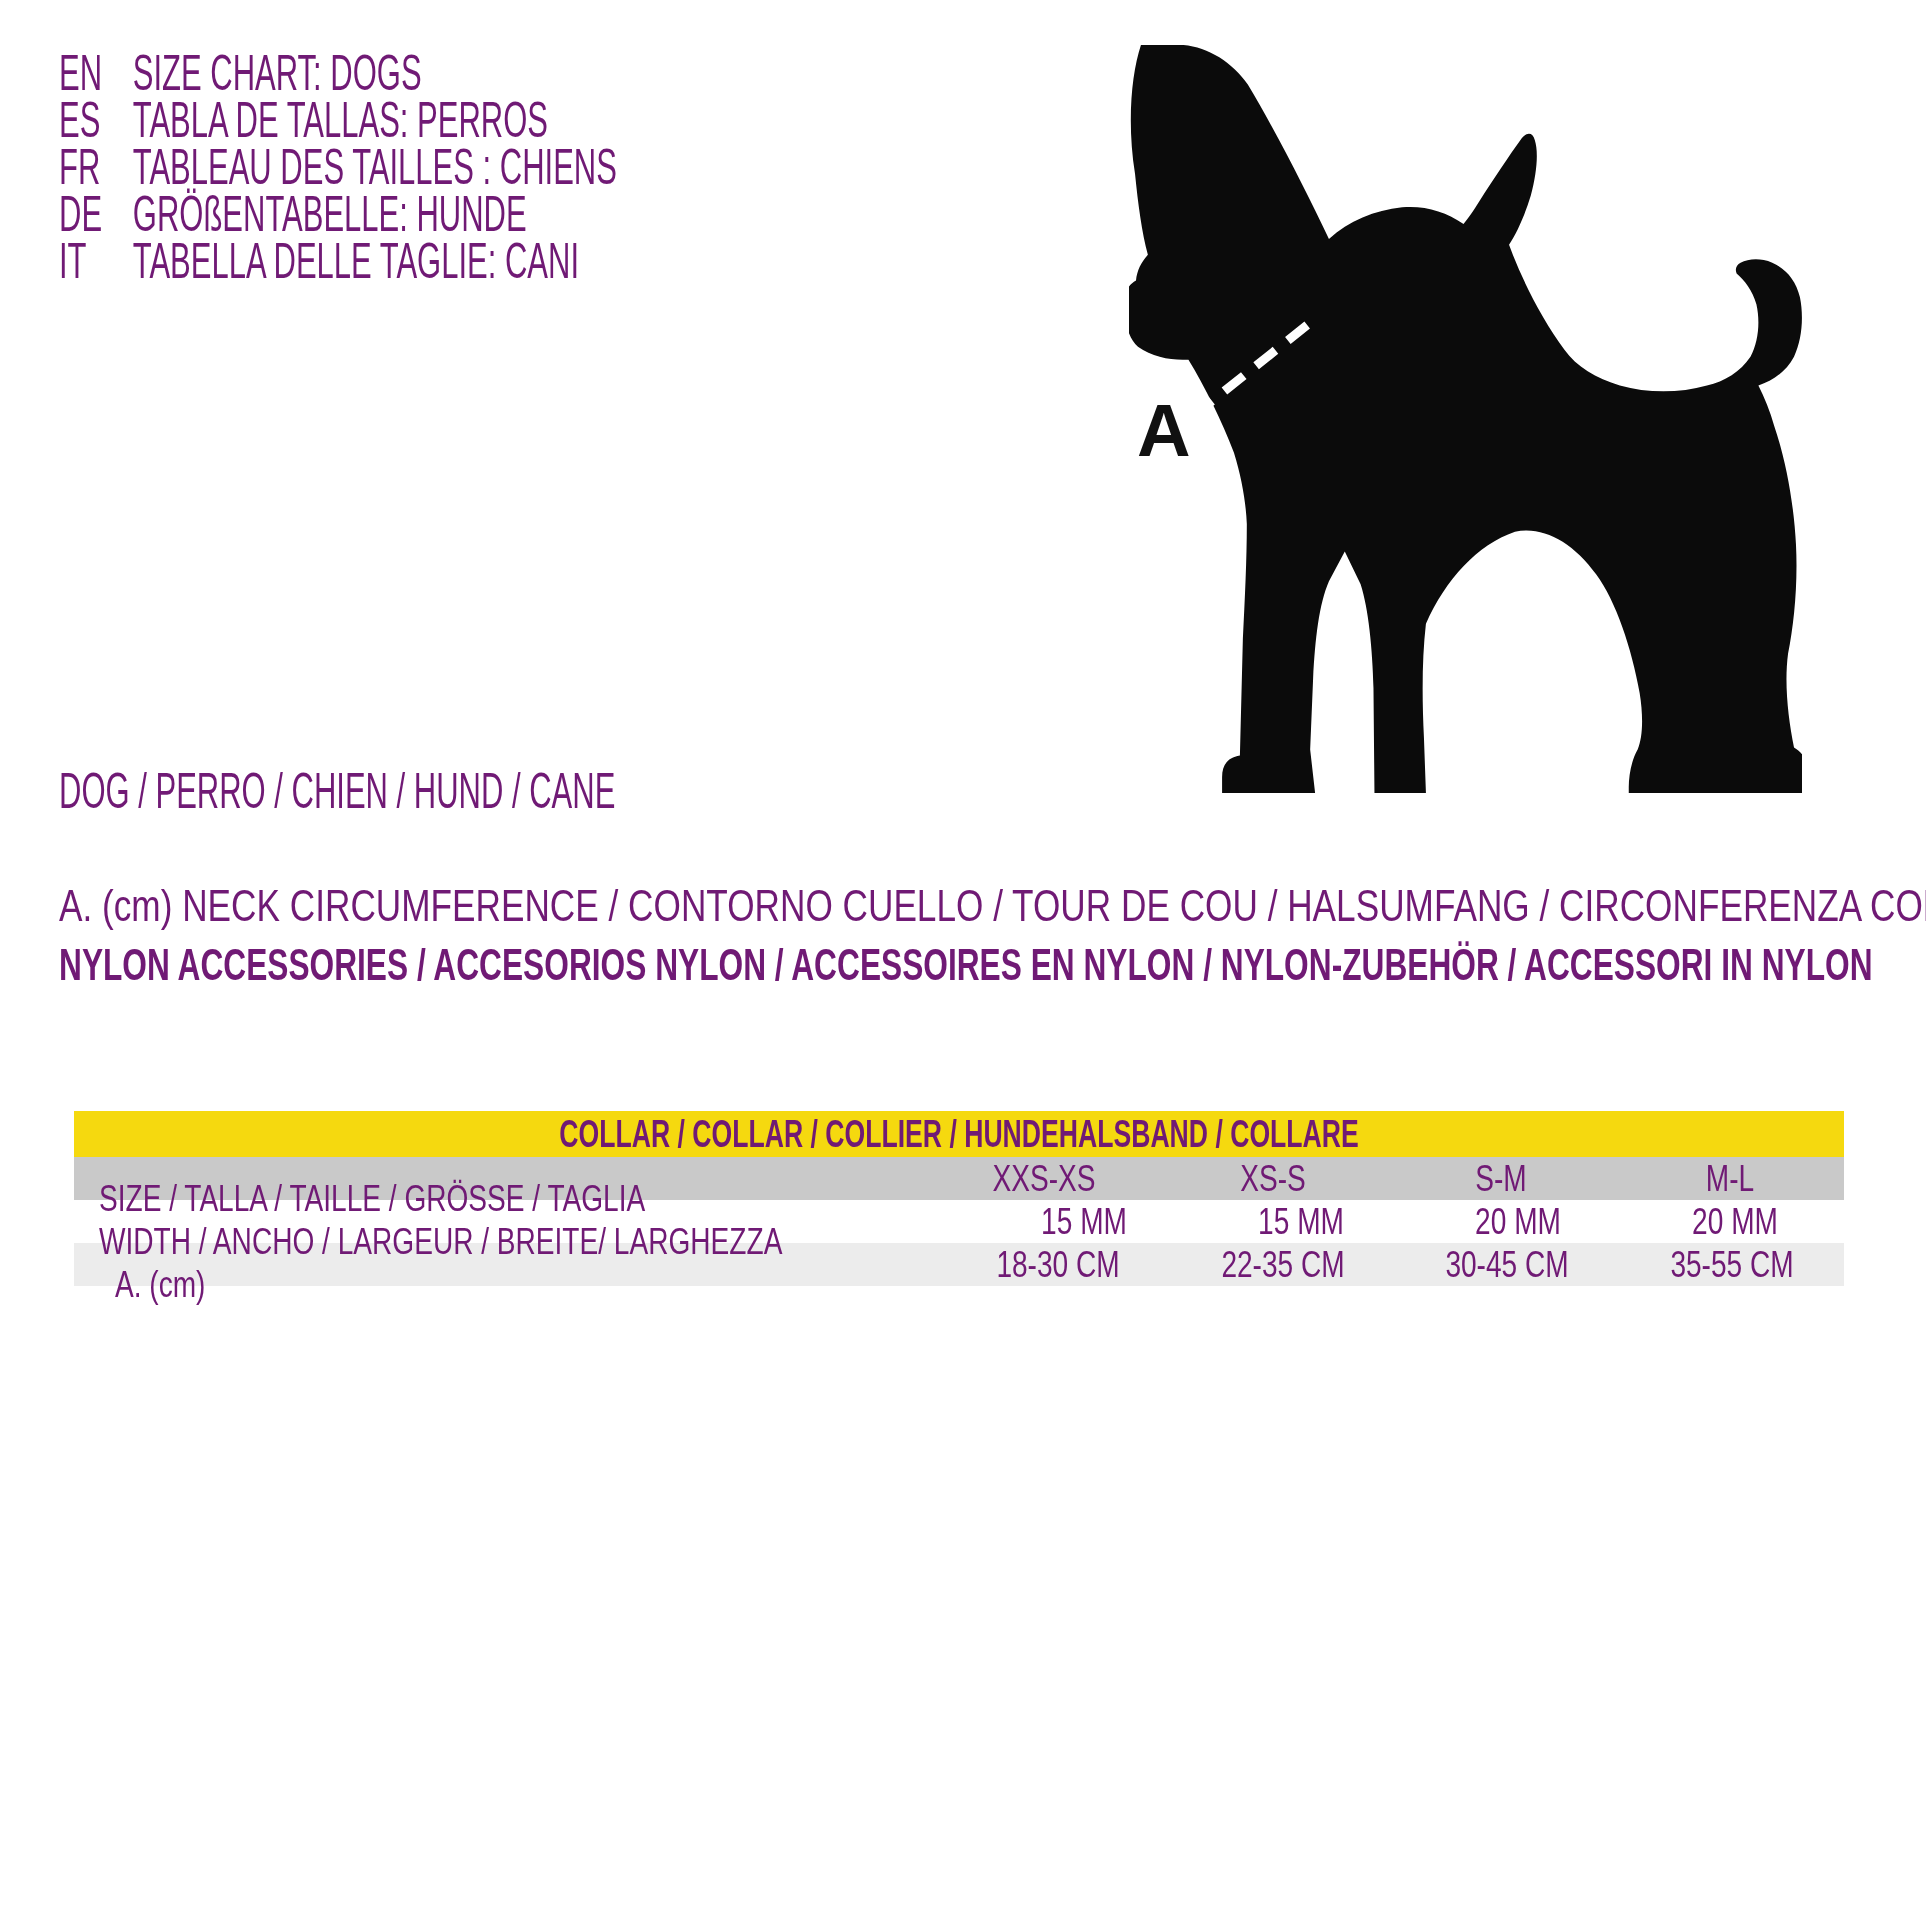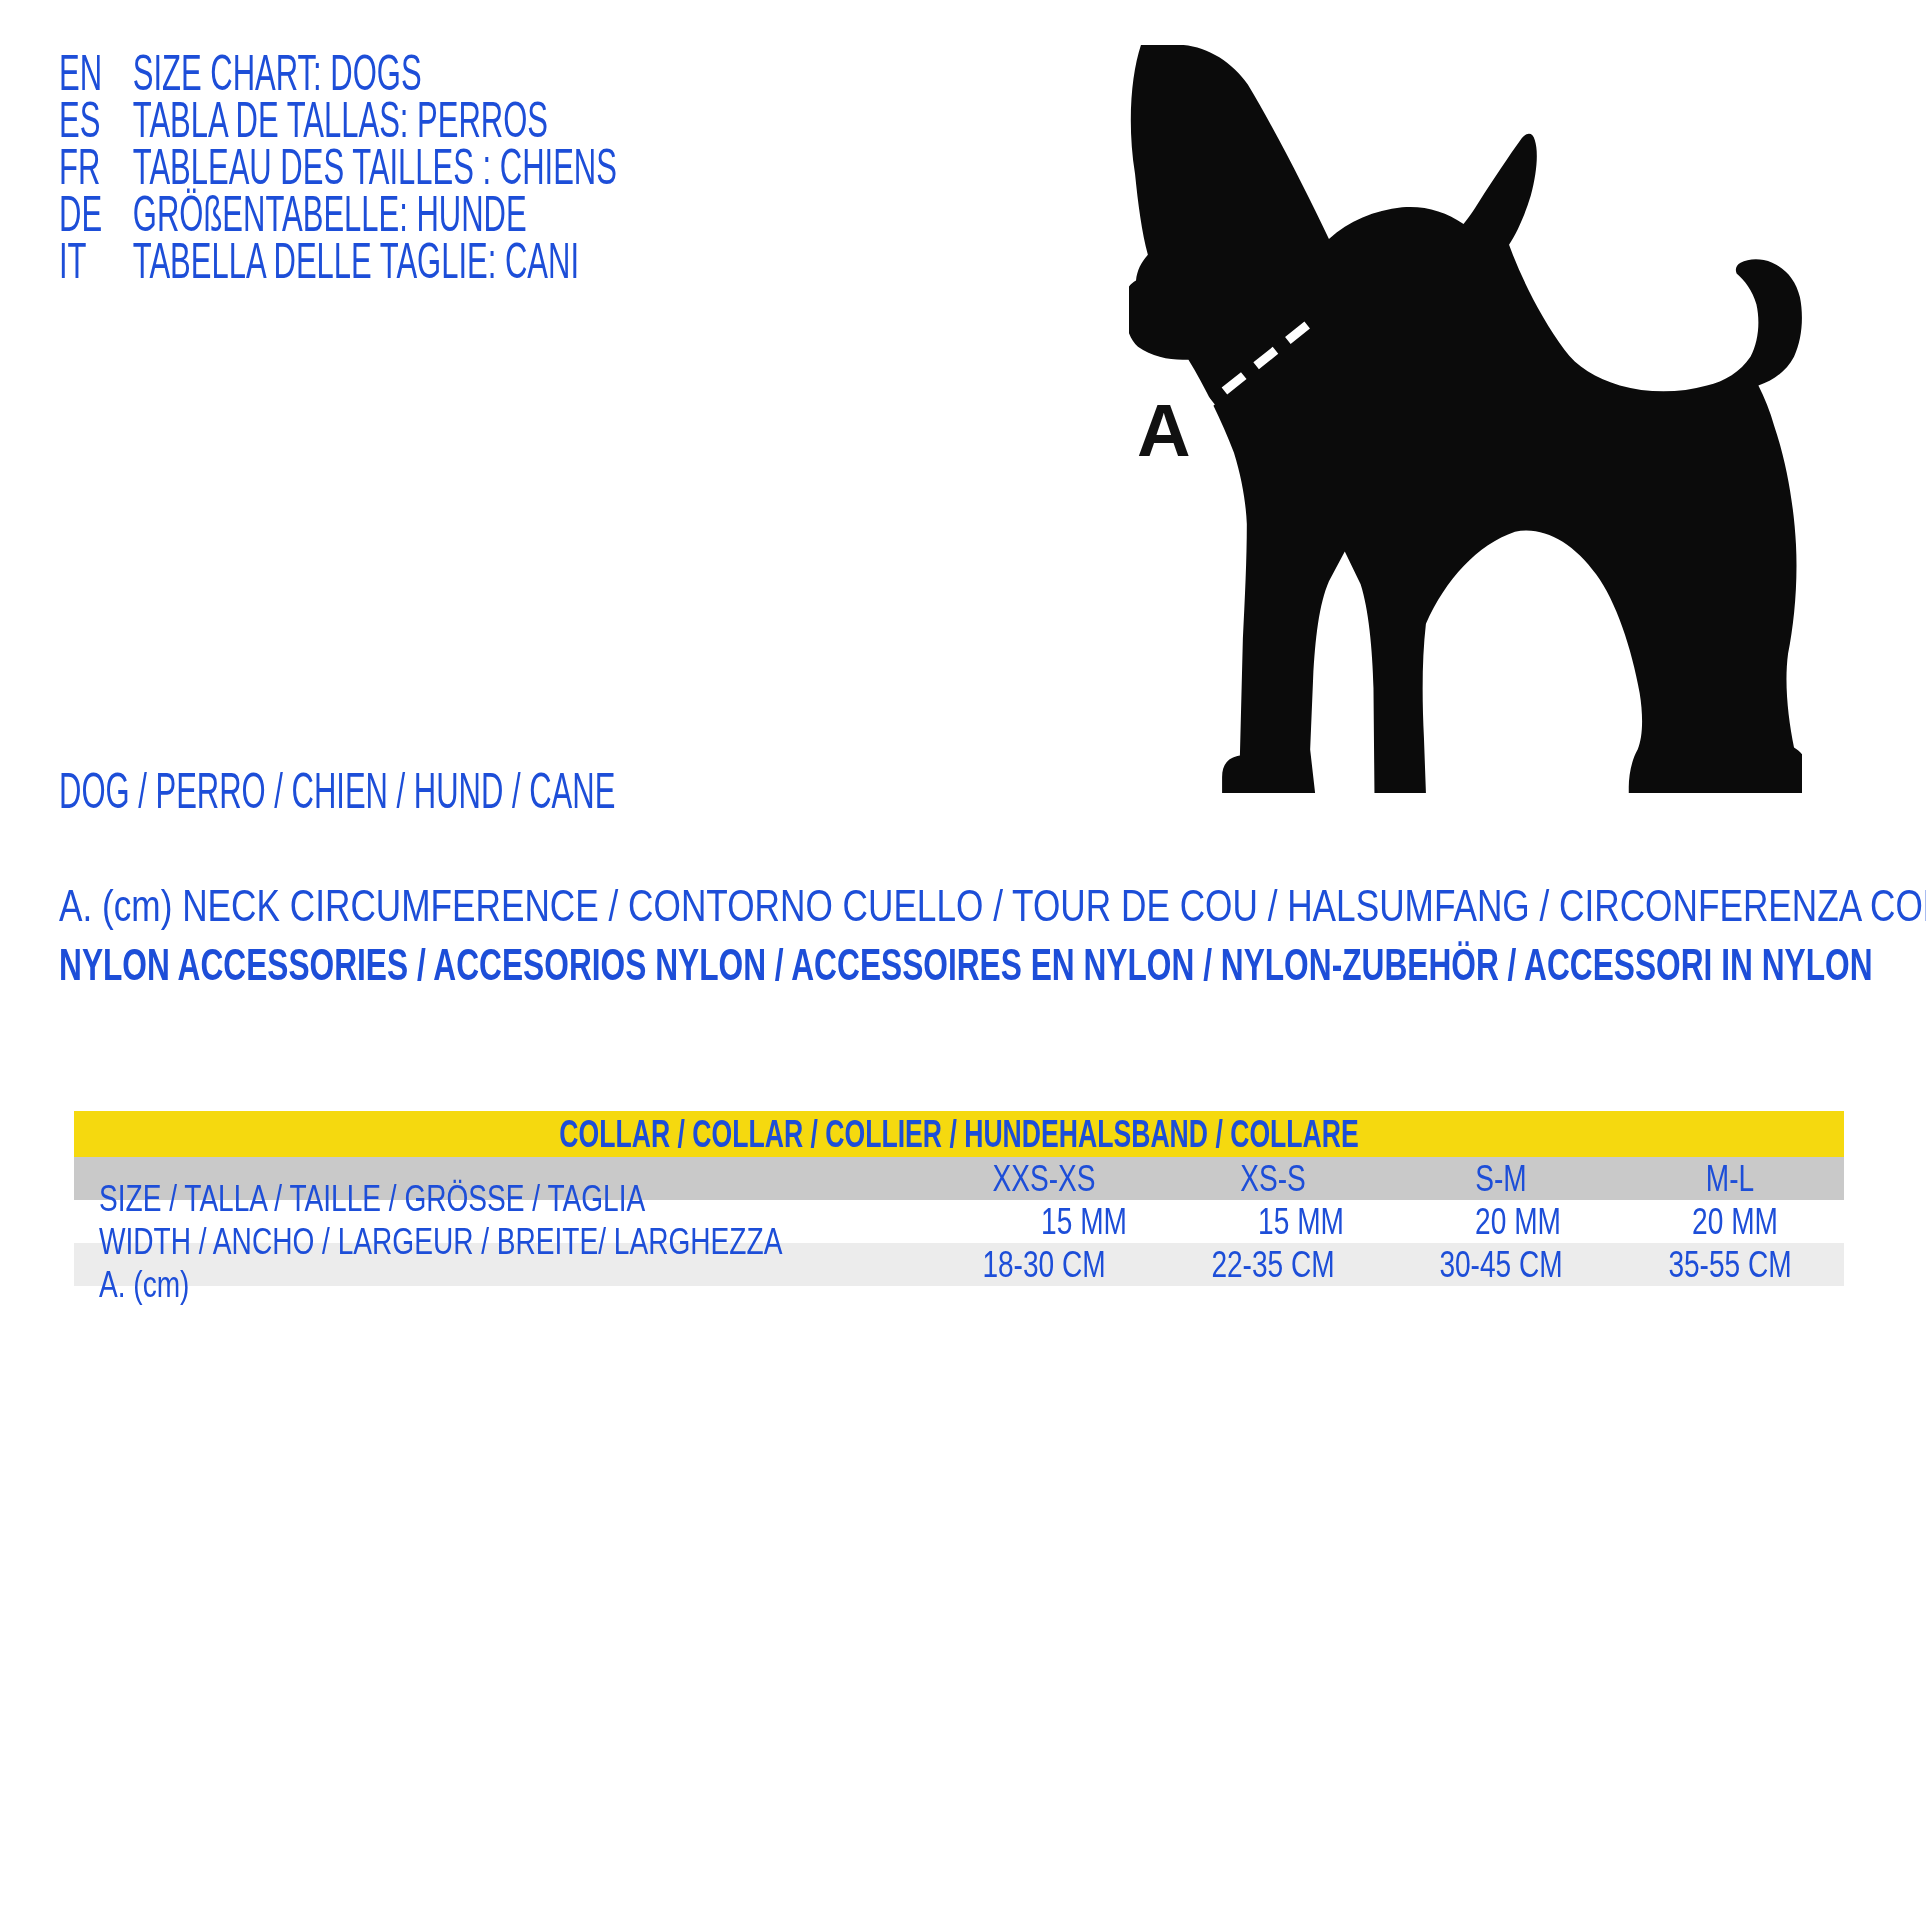--- a/index.html
+++ b/index.html
@@ -2,21 +2,21 @@
 <html><head>
 <meta charset="utf-8">
 <style>
   html,body{margin:0;padding:0;background:#fff;}
   #page{
     position:relative;
     width:1927px;height:1927px;
     background:#ffffff;
     overflow:hidden;
     font-family:"Liberation Sans", sans-serif;
-    color:#1d4ed8;
+    color:#701a75;
   }
   .lang-block{
     position:absolute;left:59px;top:50px;
     font-size:50px;line-height:47px;font-weight:500;
     transform:scaleX(0.62);transform-origin:0 0;
   }
   .lang-row{display:flex;}
   .lang-code{flex:0 0 119px;}
   .dog-caption{
     position:absolute;left:59px;top:762px;
@@ -184,21 +184,21 @@
           <span>15 MM</span>
         </div>
       <div class="tbl-val">
           <span>20 MM</span>
         </div>
       <div class="tbl-val">
           <span>20 MM</span>
         </div>
     </div>
 
-    <div class="tbl-row" style="background: rgb(236, 236, 236);">
+    <div class="tbl-row" style="background: rgb(236, 236, 236); padding-left: 16px;">
       <div class="tbl-label">
         <span>A. (cm)</span>
       </div>
       <div class="tbl-val">
           <span>18-30 CM</span>
         </div>
       <div class="tbl-val">
           <span>22-35 CM</span>
         </div>
       <div class="tbl-val">

